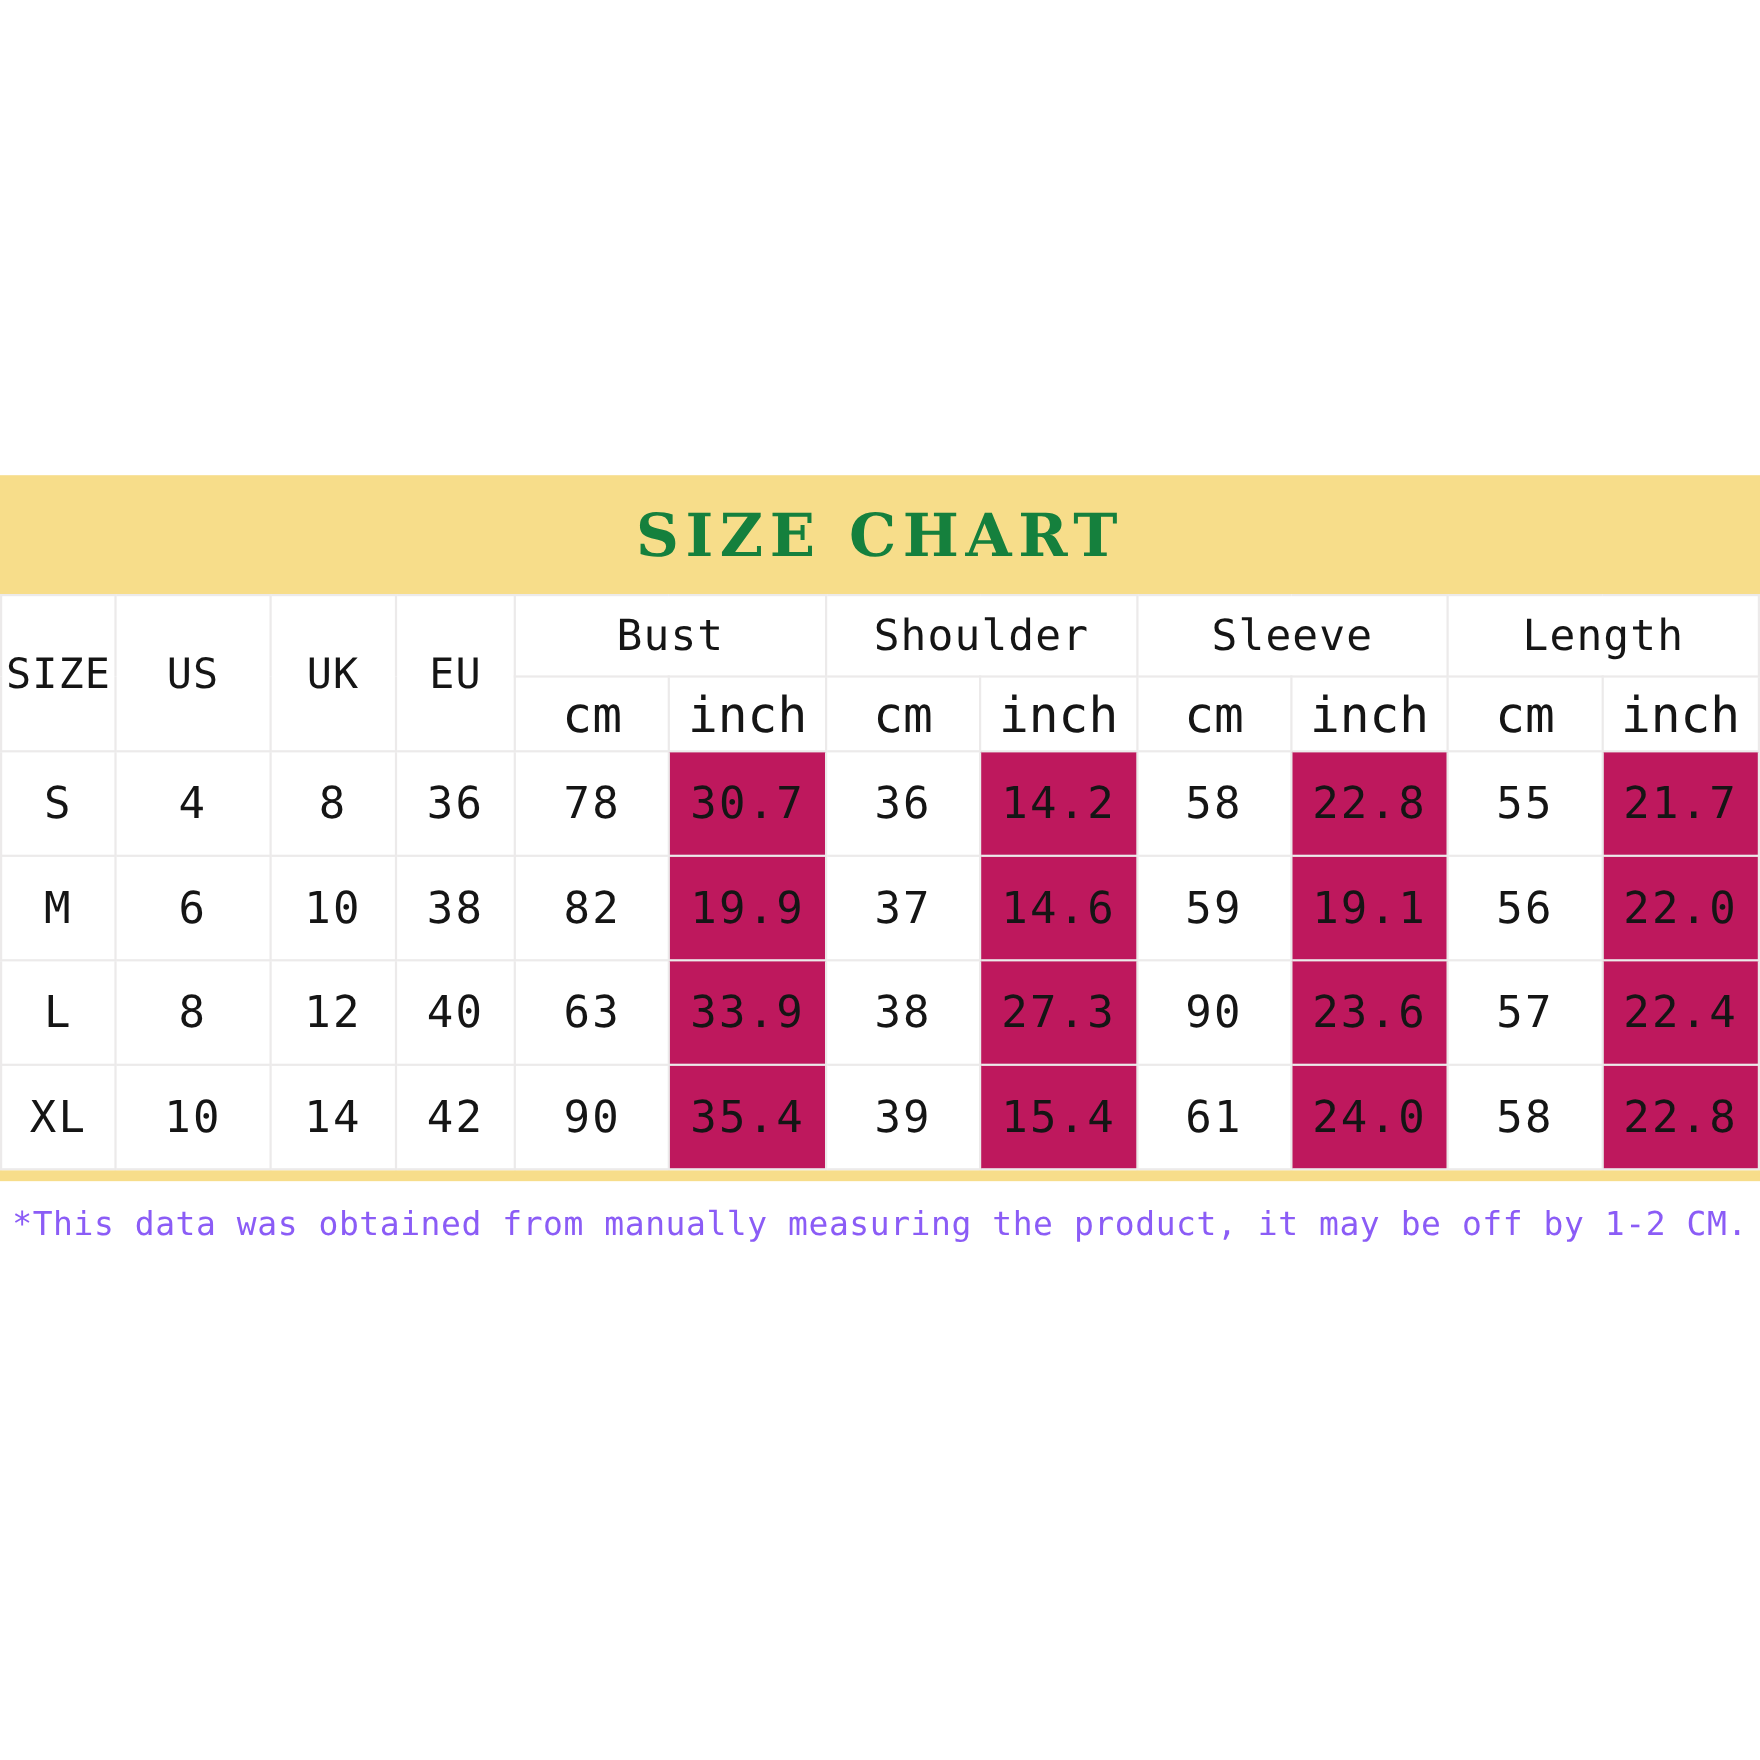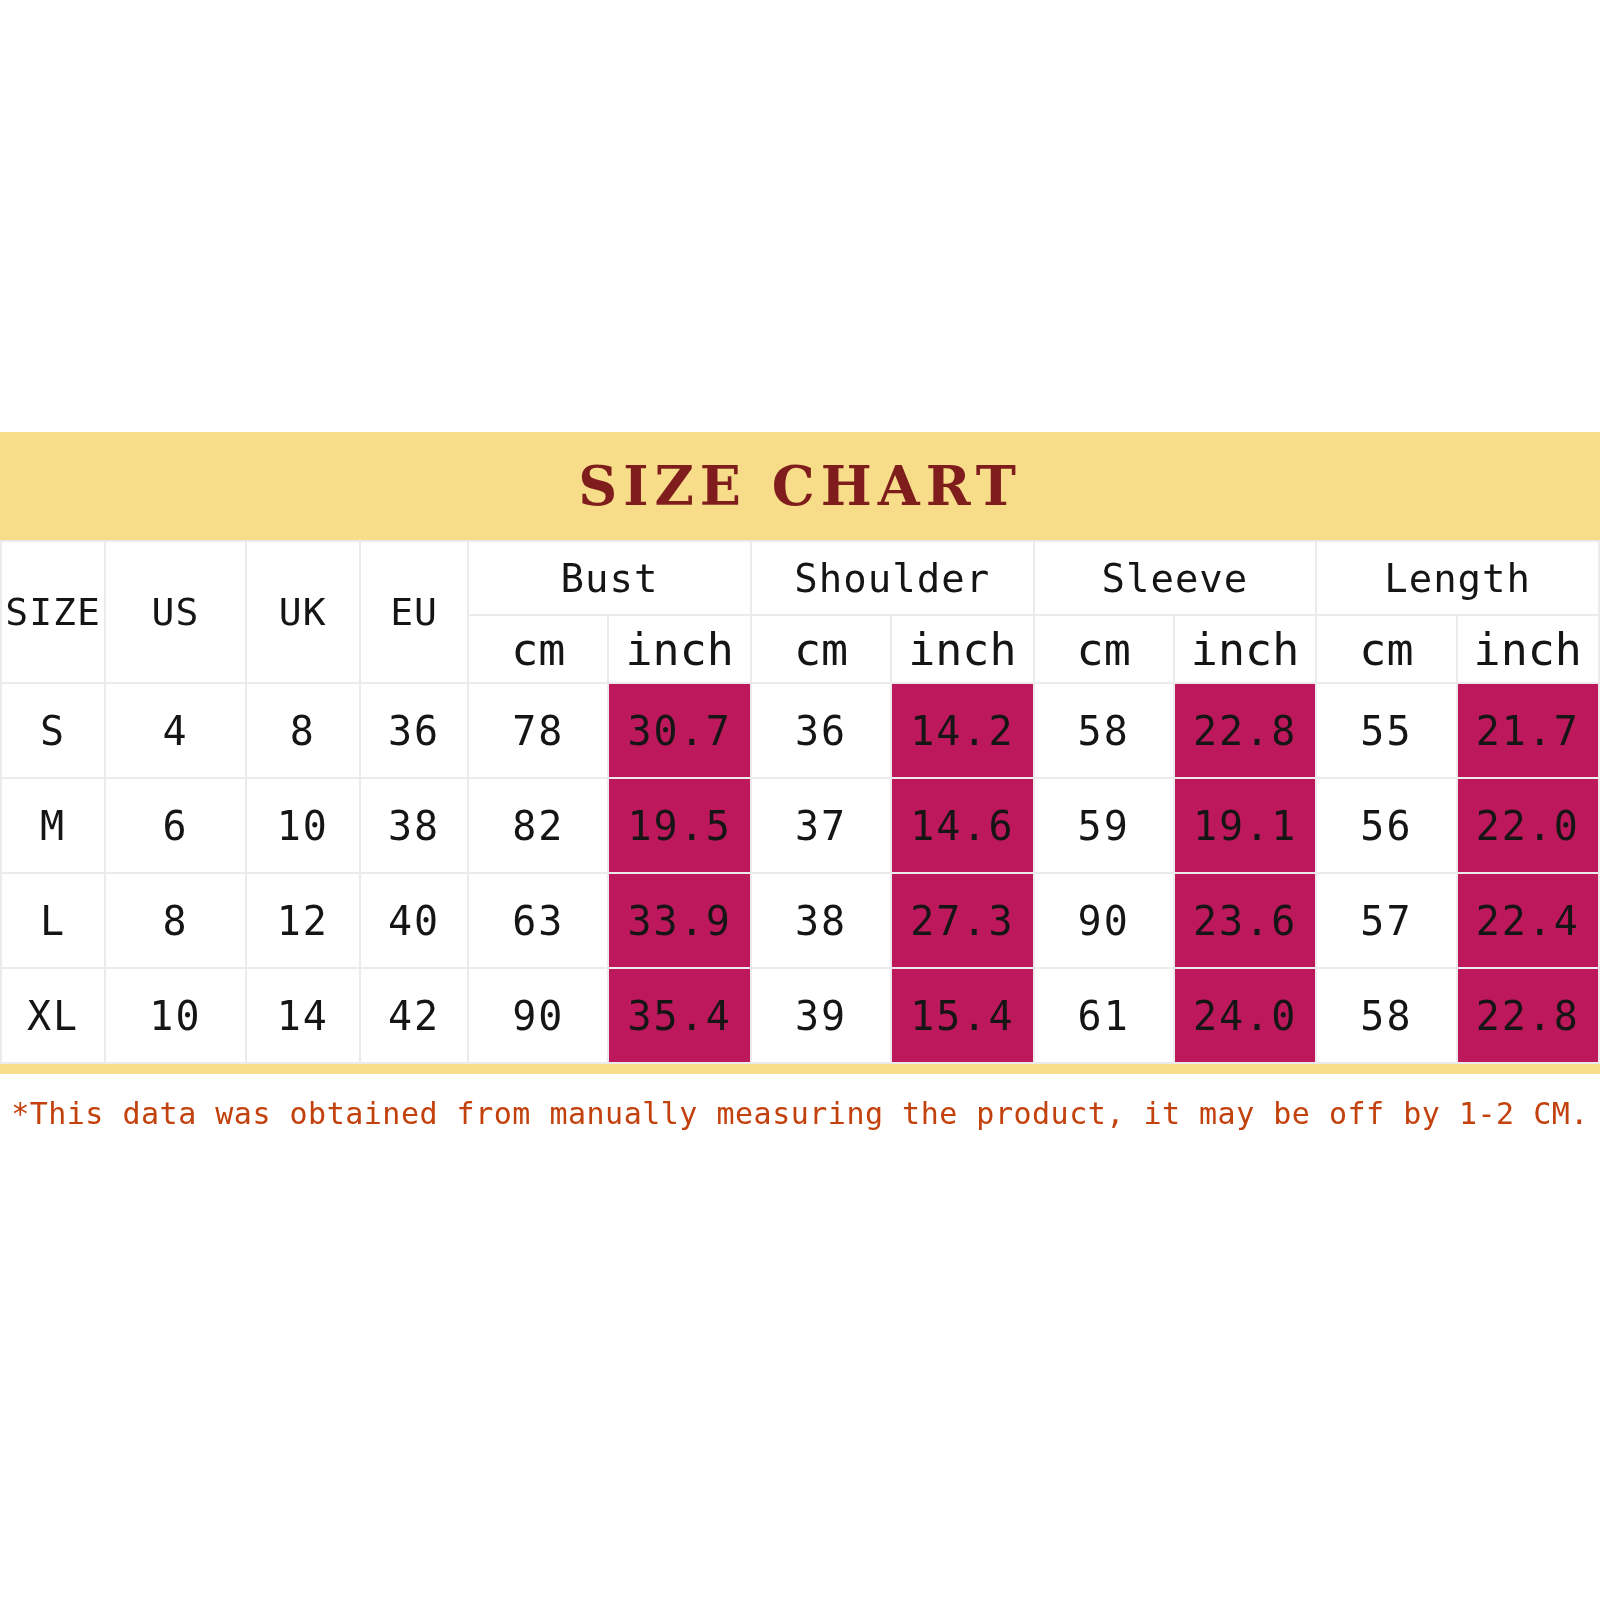--- a/index.html
+++ b/index.html
@@ -30,21 +30,21 @@
     height: 108px;
     display: flex;
     align-items: center;
     justify-content: center;
   }
   .title-bar .title {
     font-family: "DejaVu Serif", serif;
     font-weight: bold;
     font-size: 54px;
     letter-spacing: 6px;
-    color: #7f1d1d;
+    color: #15803d;
   }
   table.size-table {
     width: 1600px;
     border-collapse: collapse;
     table-layout: fixed;
     background: #ffffff;
     padding-left: 24px;
   }
   table.size-table td, table.size-table th {
     border: 2px solid #eceaea;
@@ -81,21 +81,21 @@
     background: #f7dd8a;
     width: 1600px;
   }
   .note {
     width: 1600px;
     height: 78px;
     display: flex;
     align-items: center;
     justify-content: center;
     font-size: 30px;
-    color: #c2410c;
+    color: #8b5cf6;
     letter-spacing: 0.5px;
     background: #ffffff;
     font-family: "DejaVu Sans Mono", monospace;
   }
   col.c-size { width: 104px; }
   col.c-us   { width: 140px; }
   col.c-uk   { width: 114px; }
   col.c-eu   { width: 108px; }
   col.c-cm   { width: 140px; }
   col.c-in   { width: 142px; }
@@ -161,21 +161,21 @@
           <td class="data-cell hl">22.8</td>
           <td class="data-cell">55</td>
           <td class="data-cell hl">21.7</td>
         </tr>
         <tr>
           <td class="data-cell">M</td>
           <td class="data-cell">6</td>
           <td class="data-cell">10</td>
           <td class="data-cell">38</td>
           <td class="data-cell">82</td>
-          <td class="data-cell hl">19.5</td>
+          <td class="data-cell hl">19.9</td>
           <td class="data-cell">37</td>
           <td class="data-cell hl">14.6</td>
           <td class="data-cell">59</td>
           <td class="data-cell hl">19.1</td>
           <td class="data-cell">56</td>
           <td class="data-cell hl">22.0</td>
         </tr>
         <tr>
           <td class="data-cell">L</td>
           <td class="data-cell">8</td>

